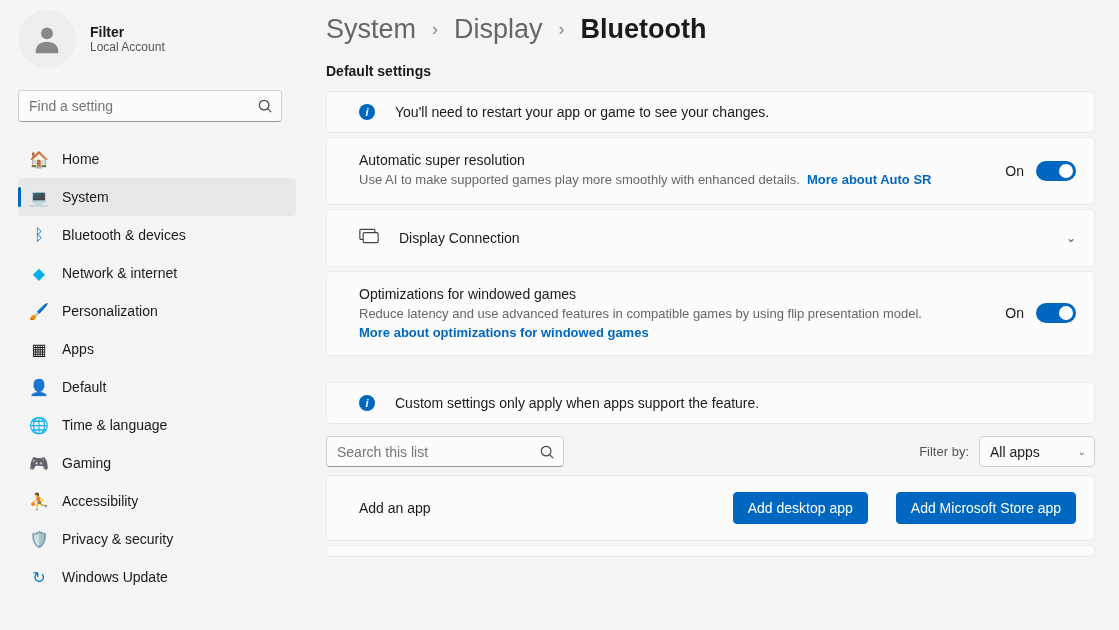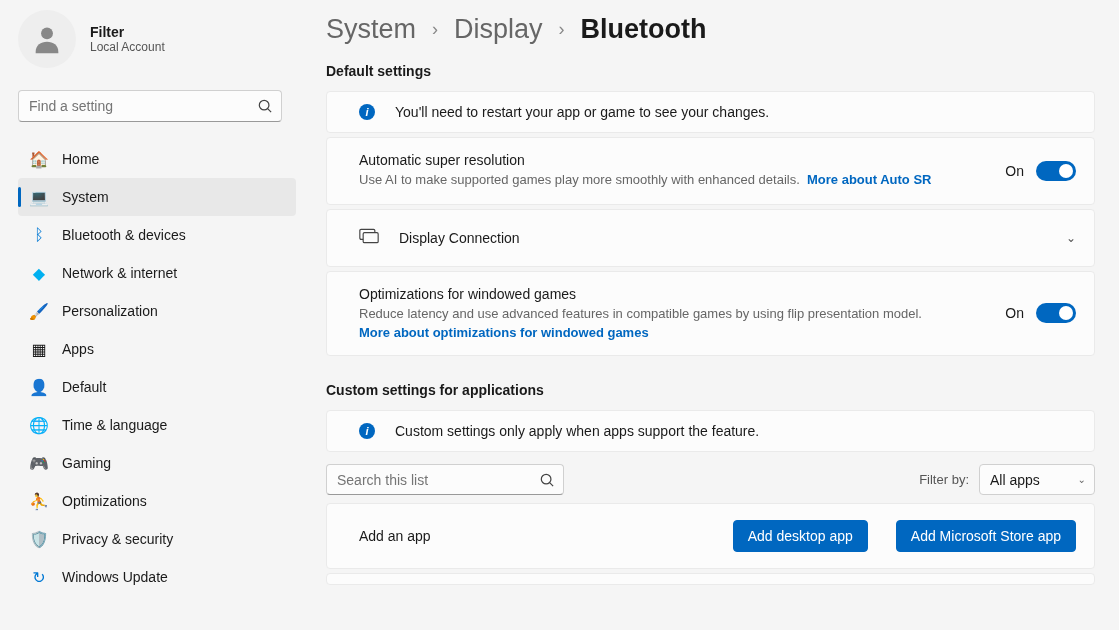--- a/index.html
+++ b/index.html
@@ -108,21 +108,21 @@
     <div class="nav-item">
         <span class="nav-icon">🌐</span>
         <span>Time &amp; language</span>
       </div>
     <div class="nav-item">
         <span class="nav-icon">🎮</span>
         <span>Gaming</span>
       </div>
     <div class="nav-item">
         <span class="nav-icon" style="color:#0078d4">⛹</span>
-        <span>Optimizations</span>
+        <span>Accessibility</span>
       </div>
     <div class="nav-item">
         <span class="nav-icon">🛡️</span>
         <span>Privacy &amp; security</span>
       </div>
     <div class="nav-item">
         <span class="nav-icon" style="color:#0078d4">↻</span>
         <span>Windows Update</span>
       </div>
   </div>
@@ -177,21 +177,20 @@
       <div class="card-sub">Reduce latency and use advanced features in compatible games by using flip presentation model.</div>
       <div><span class="link">More about optimizations for windowed games</span></div>
     </div>
     <div class="toggle-wrap">
       <span class="toggle-label">On</span>
       <div class="toggle"></div>
     </div>
   </div>
 
   <div class="custom-gap"></div>
-  <div class="section-title">Custom settings for applications</div>
 
   <div class="card info">
     <div class="info-icon">i</div>
     <div class="card-body">
         <div class="card-title" style="margin:0">Custom settings only apply when apps support the feature.</div>
       </div>
   </div>
 
   <div class="filter-row">
     <div class="list-search-wrap">

